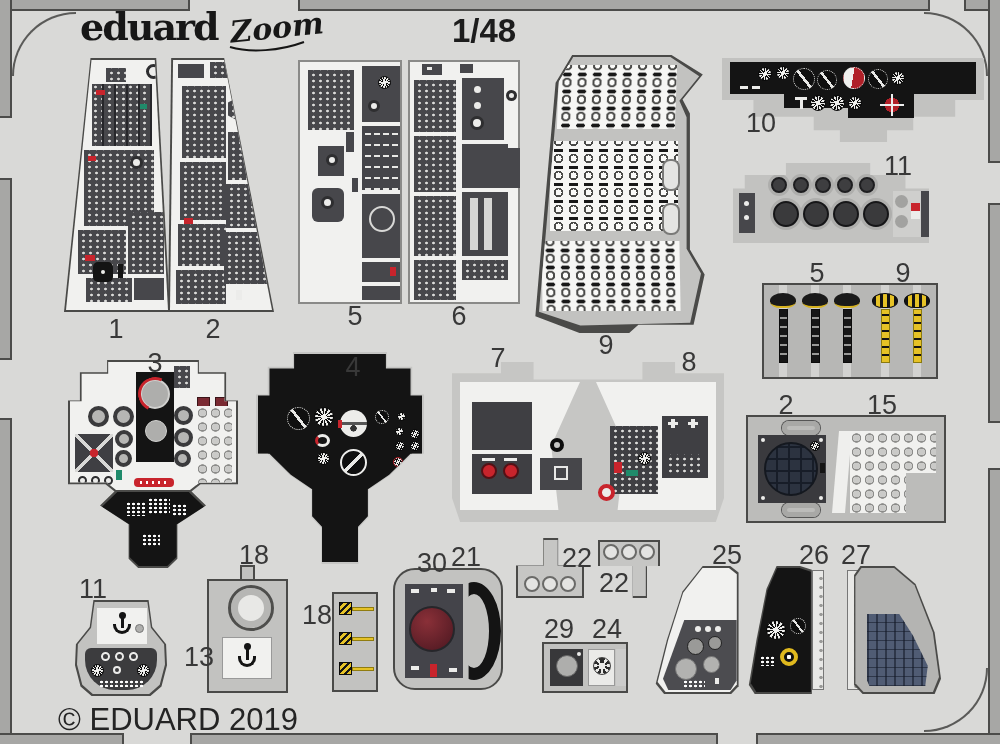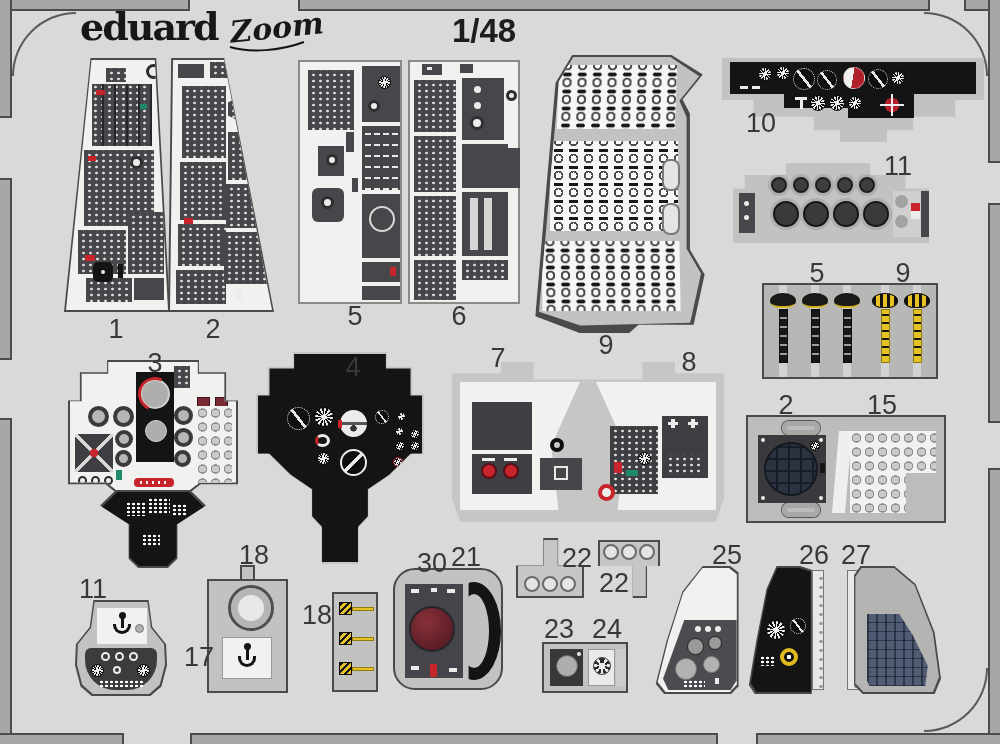--- a/index.html
+++ b/index.html
@@ -61,20 +61,21 @@
   <div class="a" style="left:924px;top:12px;width:64px;height:64px;border-top:2px solid #5a5a58;border-right:2px solid #5a5a58;border-top-right-radius:64px;"></div>
   <div class="a" style="left:924px;top:668px;width:64px;height:64px;border-bottom:2px solid #5a5a58;border-right:2px solid #5a5a58;border-bottom-right-radius:64px;"></div>
 
   <div class="brand">eduard</div>
   <div class="zoomlogo">Zoom</div>
   <svg class="a" style="left:228px;top:40px;" width="78" height="12" viewBox="0 0 78 12">
       <path d="M2,7 C22,13 52,11 76,2" stroke="#151515" stroke-width="2" fill="none"></path>
     </svg>
   <div class="scale">1/48</div>
 
+  <div class="foot" style="left:58px;">© EDUARD 2019</div>
 
   <div class="a" style="left:64px;top:58px;width:106px;height:254px;background:#4a4a48;clip-path:polygon(25% 0,87% 0,100% 100%,0 100%);">
     <div class="fill wt" style="clip-path:polygon(25% 0,87% 0,100% 100%,0 100%);">
       <div class="a dk dots" style="left:40px;top:8px;width:20px;height:14px;"></div>
       <div class="a dk" style="left:26px;top:24px;width:60px;height:62px;background-image:repeating-linear-gradient(90deg,transparent 0 10px,#26262a 10px 12px),radial-gradient(circle,#dcdcda 0 1px,transparent 1.7px);background-size:auto,7px 6px;"></div>
       <div class="donut" style="left:80px;top:4px;width:15px;height:15px;"></div>
       <div class="a dk dots" style="left:18px;top:90px;width:70px;height:76px;"></div>
       <div class="donut" style="left:64px;top:96px;width:13px;height:13px;"></div>
       <div class="a dk dots" style="left:12px;top:170px;width:48px;height:44px;"></div>
       <div class="a dk dots" style="left:62px;top:152px;width:36px;height:62px;"></div>
@@ -441,26 +442,26 @@
   <div class="lbl" style="left:498px;top:345px;">7</div>
   <div class="lbl" style="left:689px;top:349px;">8</div>
   <div class="lbl" style="left:606px;top:332px;">9</div>
   <div class="lbl" style="left:761px;top:110px;">10</div>
   <div class="lbl" style="left:898px;top:153px;">11</div>
   <div class="lbl" style="left:817px;top:260px;">5</div>
   <div class="lbl" style="left:903px;top:260px;">9</div>
   <div class="lbl" style="left:786px;top:392px;">2</div>
   <div class="lbl" style="left:882px;top:392px;">15</div>
   <div class="lbl" style="left:93px;top:576px;">11</div>
-  <div class="lbl" style="left:199px;top:644px;">17</div>
+  <div class="lbl" style="left:199px;top:644px;">13</div>
   <div class="lbl" style="left:254px;top:542px;">18</div>
   <div class="lbl" style="left:317px;top:602px;">18</div>
   <div class="lbl" style="left:432px;top:550px;">30</div>
   <div class="lbl" style="left:466px;top:544px;">21</div>
   <div class="lbl" style="left:577px;top:545px;">22</div>
   <div class="lbl" style="left:614px;top:570px;">22</div>
-  <div class="lbl" style="left:559px;top:616px;">23</div>
+  <div class="lbl" style="left:559px;top:616px;">29</div>
   <div class="lbl" style="left:607px;top:616px;">24</div>
   <div class="lbl" style="left:727px;top:542px;">25</div>
   <div class="lbl" style="left:814px;top:542px;">26</div>
   <div class="lbl" style="left:856px;top:542px;">27</div>
 
 </div>
 
 </body></html>

